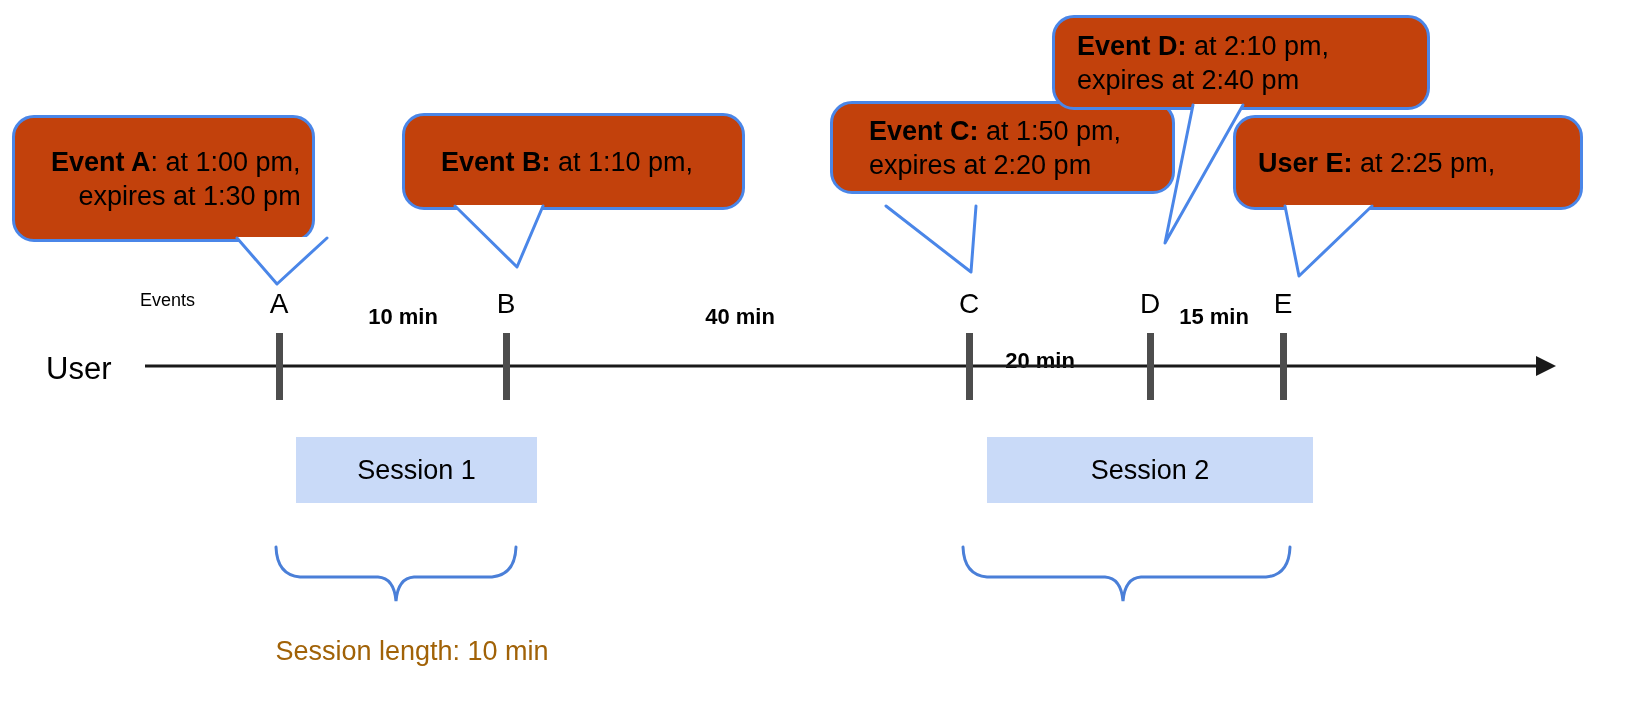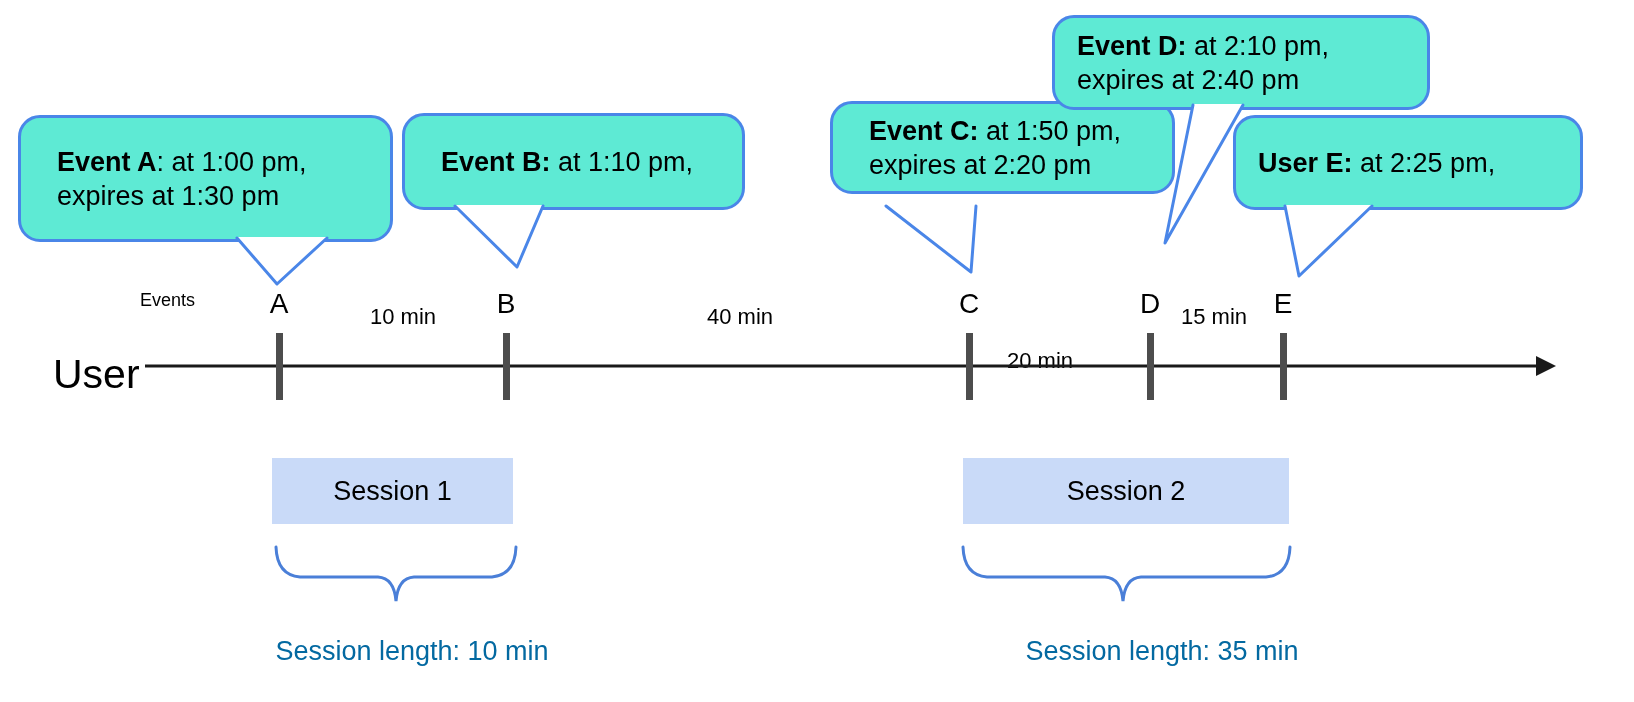--- a/index.html
+++ b/index.html
@@ -11,75 +11,76 @@
     font-family: "Liberation Sans", sans-serif;
     color: #000000;
     overflow: hidden;
   }
   .abs { position: absolute; }
 
   
   .bubble {
     position: absolute;
     box-sizing: border-box;
-    background: #5eead4;
+    background: #c2410c;
     border: 3px solid #4a86e8;
     border-radius: 22px;
     display: flex;
     align-items: center;
     font-size: 27px;
     line-height: 34px;
     z-index: 2;
   }
   .bubble .txt { padding-left: 36px; padding-right: 8px; }
   .bubble .b { font-weight: bold; }
-  .bubble-a { left: 18px;  top: 115px; width: 375px; height: 127px; }
+  .bubble-a { left: 12px;  top: 115px; width: 303px; height: 127px; text-align: right; }
   .bubble-b { left: 402px; top: 113px; width: 343px; height: 97px; }
   .bubble-c { left: 830px; top: 101px; width: 345px; height: 93px; }
   .bubble-d { left: 1052px; top: 15px; width: 378px; height: 95px; }
   .bubble-e { left: 1233px; top: 115px; width: 350px; height: 95px; }
   .bubble-d .txt, .bubble-e .txt { padding-left: 22px; }
 
   
   svg.overlay {
     position: absolute;
     left: 0; top: 0;
     width: 1634px; height: 702px;
     z-index: 3;
     pointer-events: none;
   }
 
   
   .events-label { left: 140px; top: 290px; font-size: 18px; }
-  .user-label   { left: 53px;  top: 351px; font-size: 41px; }
+  .user-label   { left: 46px;  top: 351px; font-size: 31px; }
   .tick-label   { top: 288px; width: 60px; text-align: center; font-size: 28px; }
   .tl-a { left: 249px; } .tl-b { left: 476px; } .tl-c { left: 939px; }
   .tl-d { left: 1120px; } .tl-e { left: 1253px; }
-  .interval-label { top: 304px; width: 120px; text-align: center; font-size: 22px; }
+  .interval-label { top: 304px; width: 120px; text-align: center; font-size: 22px; font-weight: bold; }
   .iv-ab { left: 343px; } .iv-bc { left: 680px; text-align: center; } .iv-cd { left: 980px; margin-top: 44px; } .iv-de { left: 1154px; }
 
   
   .session {
     position: absolute;
-    top: 458px; height: 66px;
+    top: 437px; height: 66px;
     background: #c9daf8;
     display: flex; align-items: center; justify-content: center;
     font-size: 27px;
     z-index: 1;
+    margin-left: 24px;
   }
   .session-1 { left: 272px; width: 241px; }
   .session-2 { left: 963px; width: 326px; }
 
   
   .length-label {
     position: absolute;
     top: 636px; width: 400px;
     text-align: center;
     font-size: 27px;
-    color: #0369a1;
+    color: #a16207;
   }
   .len-1 { left: 212px; }
   .len-2 { left: 962px; }
 </style>
 </head>
 <body>
 
 <div class="canvas">
 
   <div class="bubble bubble-a">
@@ -149,15 +150,14 @@
   <div class="abs tick-label tl-c">C</div>
   <div class="abs tick-label tl-d">D</div>
   <div class="abs tick-label tl-e">E</div>
 
   <div class="abs interval-label iv-ab">10 min</div>
   <div class="abs interval-label iv-bc">40 min</div>
   <div class="abs interval-label iv-cd">20 min</div>
   <div class="abs interval-label iv-de">15 min</div>
 
   <div class="length-label len-1">Session length: 10 min</div>
-  <div class="length-label len-2">Session length: 35 min</div>
 
 </div>
 
 </body></html>

